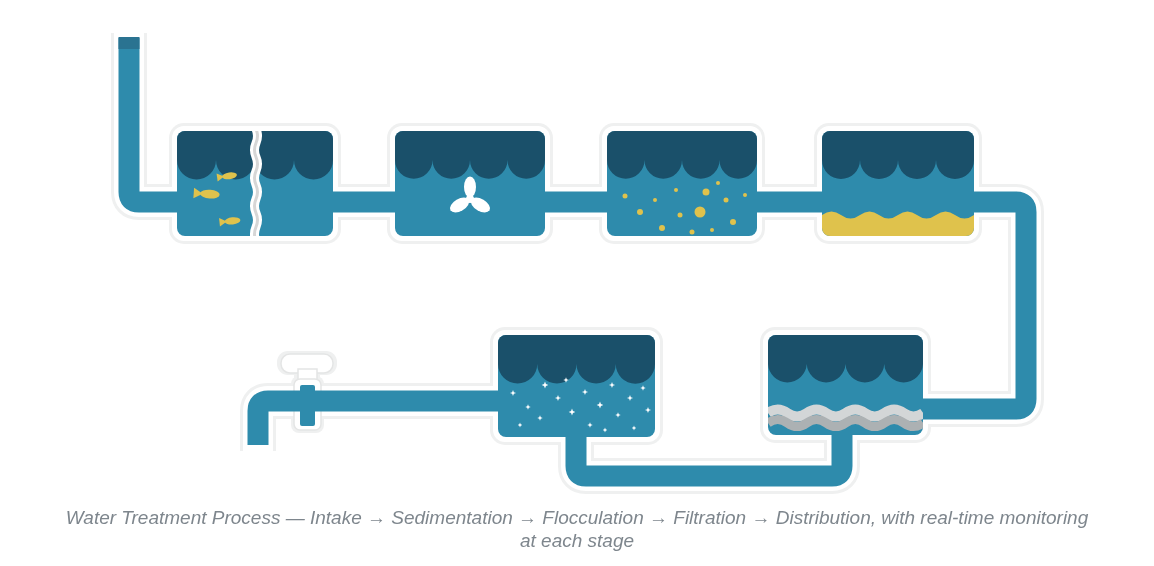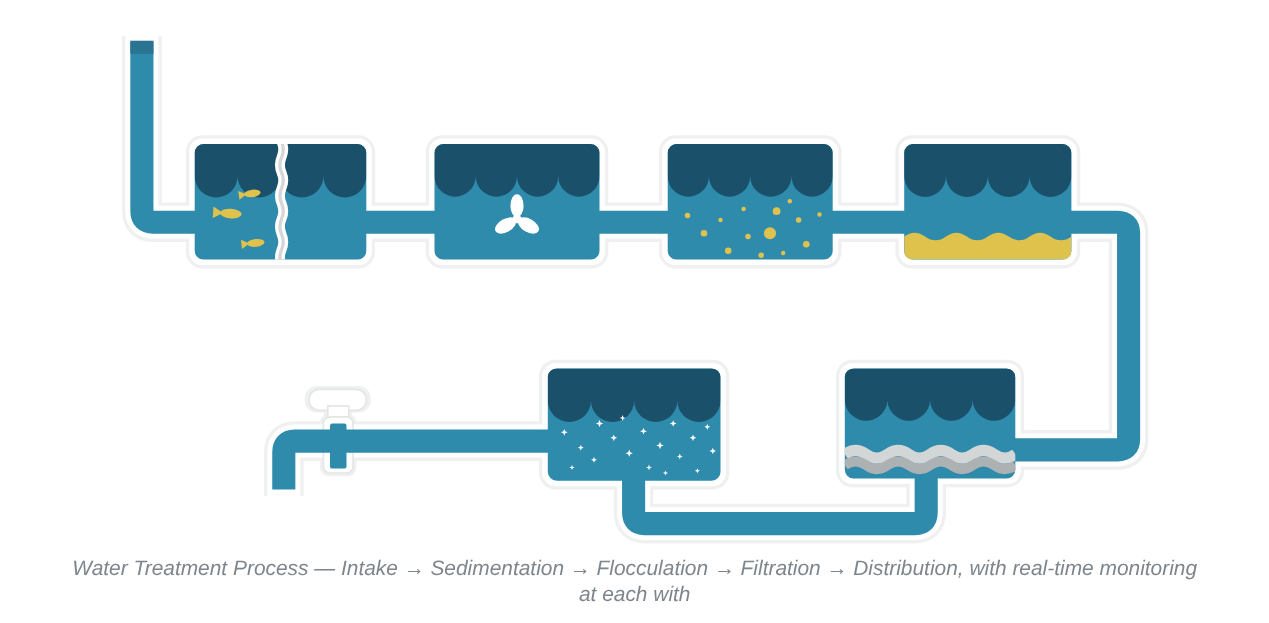--- a/index.html
+++ b/index.html
@@ -214,15 +214,15 @@
         <use href="#sparkle" transform="translate(136,93) scale(0.7)"></use>
       </g>
     </g>
   </g>
 
   <rect class="tank-water" x="300" y="385" width="15" height="41" rx="2"></rect>
 </svg>
 
 <div class="caption">
   <div>Water Treatment Process — Intake → Sedimentation → Flocculation → Filtration → Distribution, with real-time monitoring</div>
-  <div>at each with</div>
+  <div>at each stage</div>
 </div>
 </div>
 
 </body></html>

